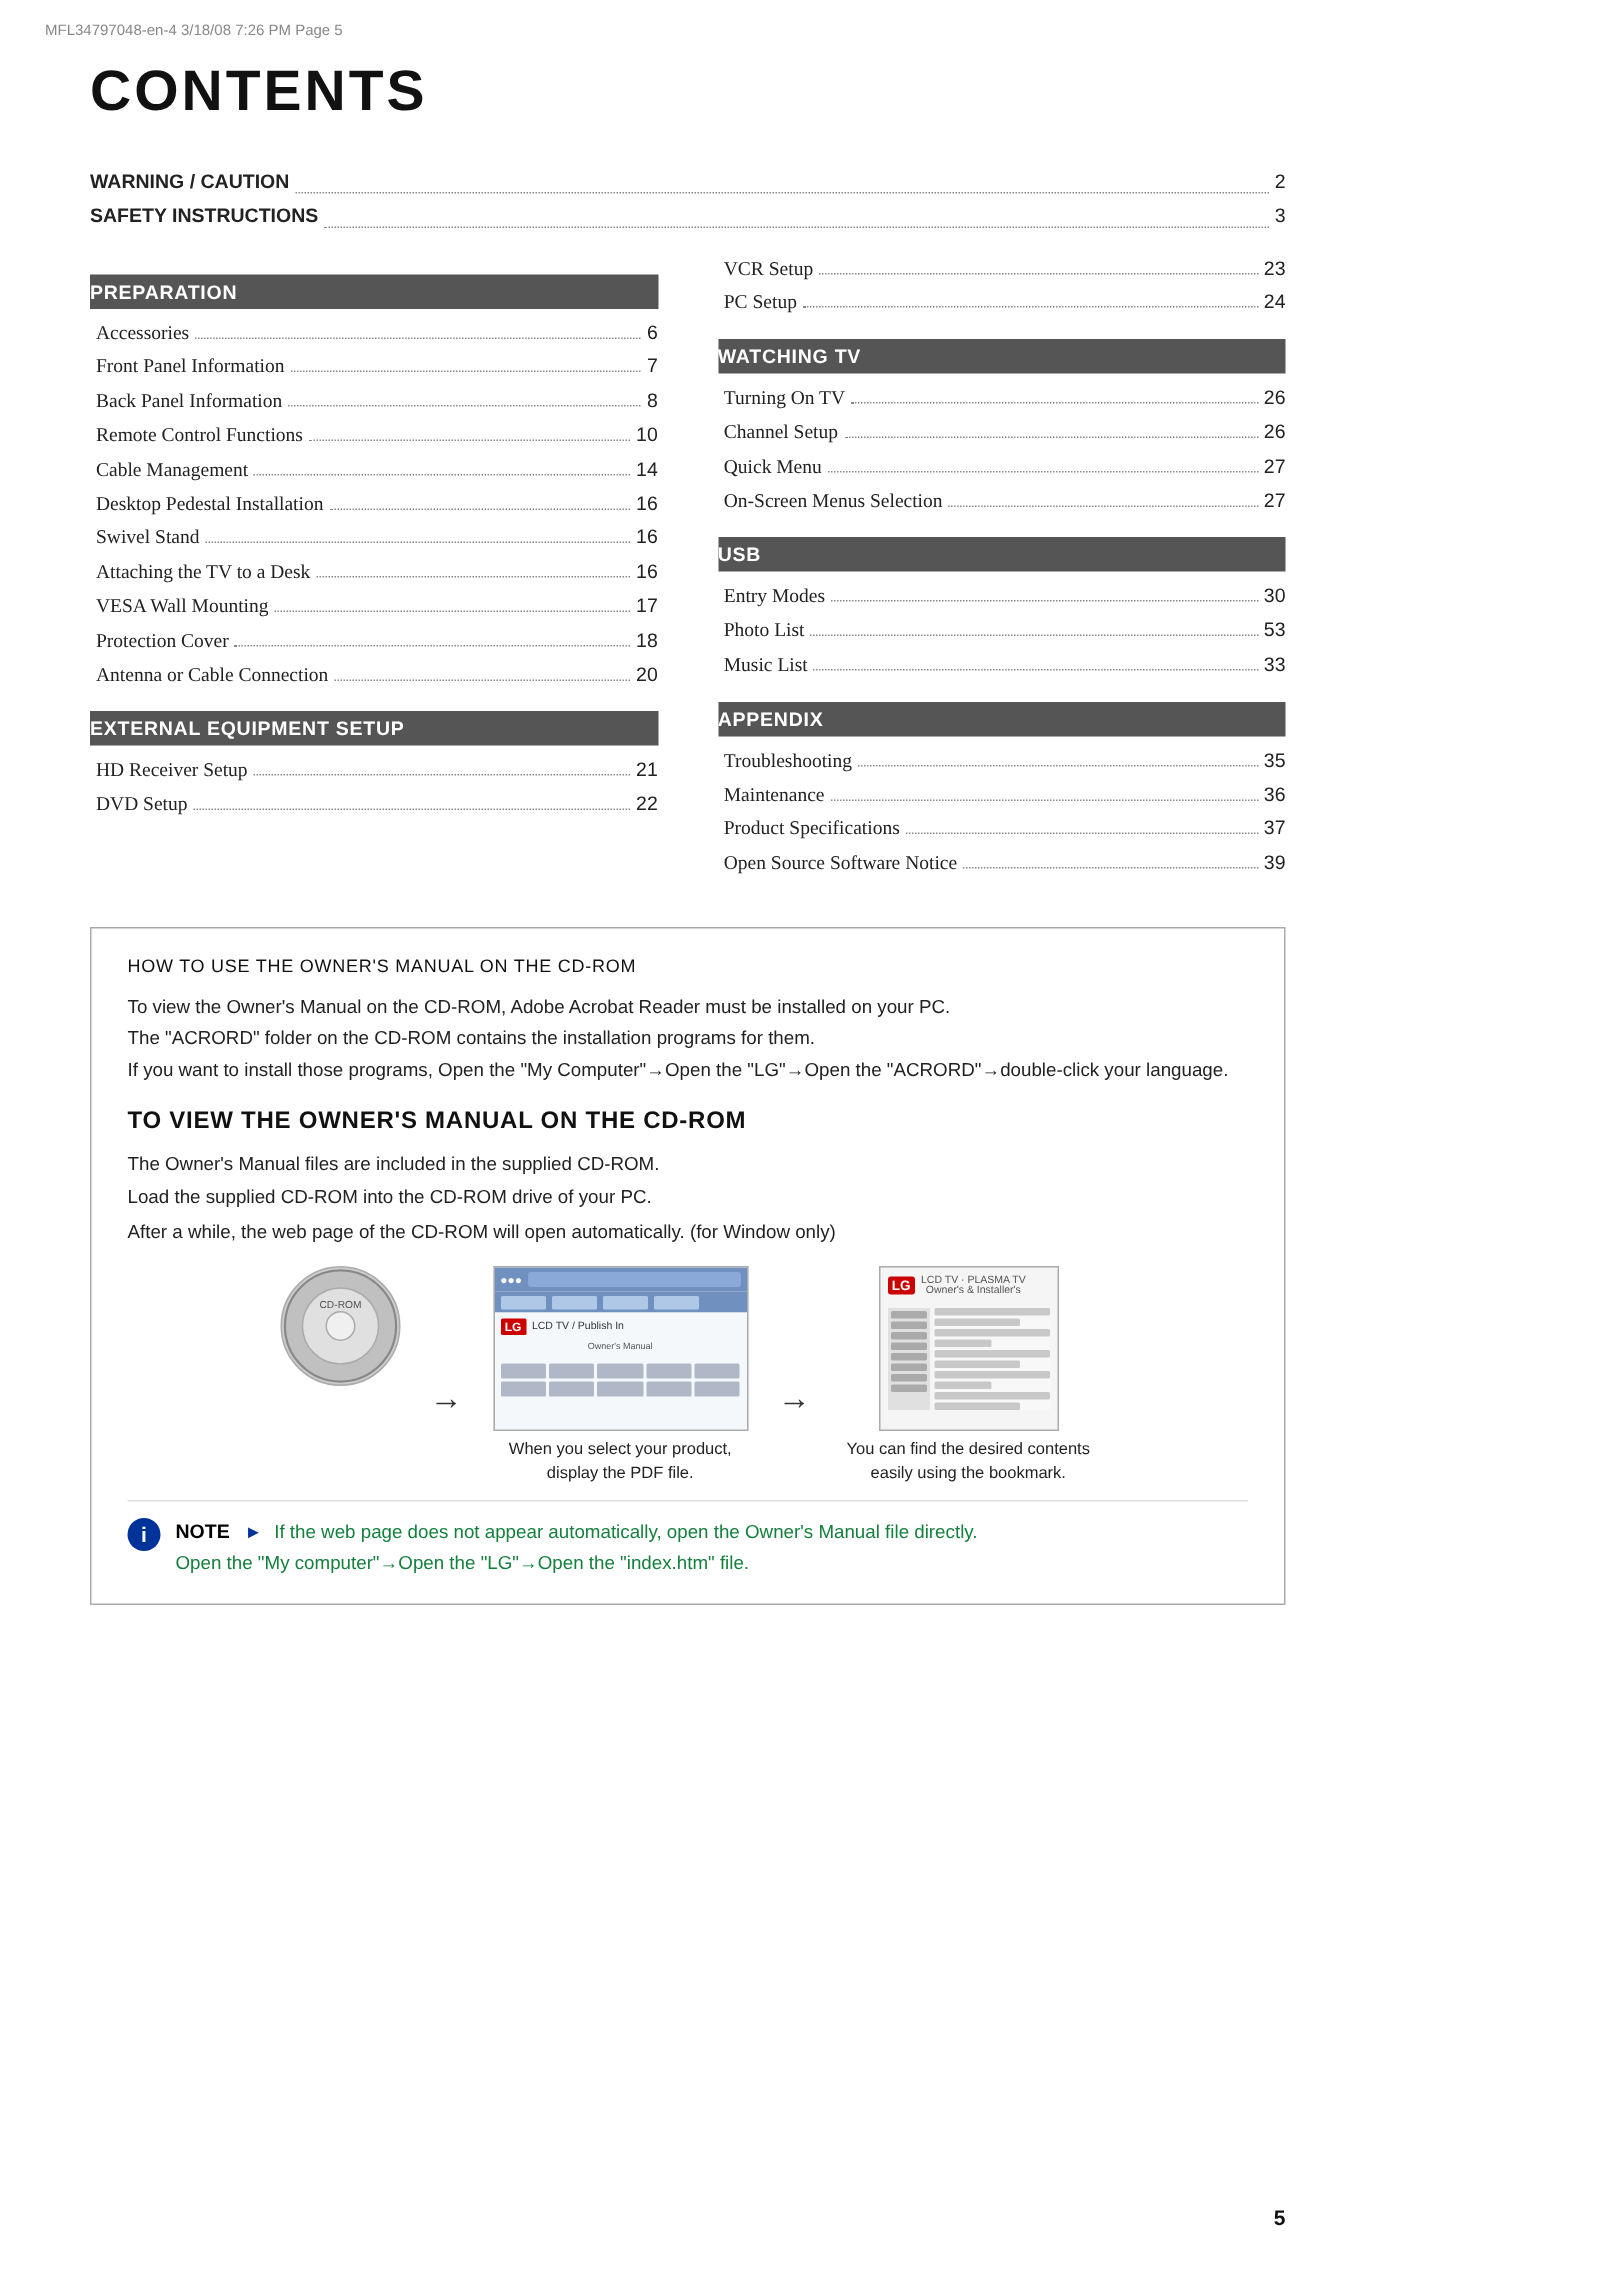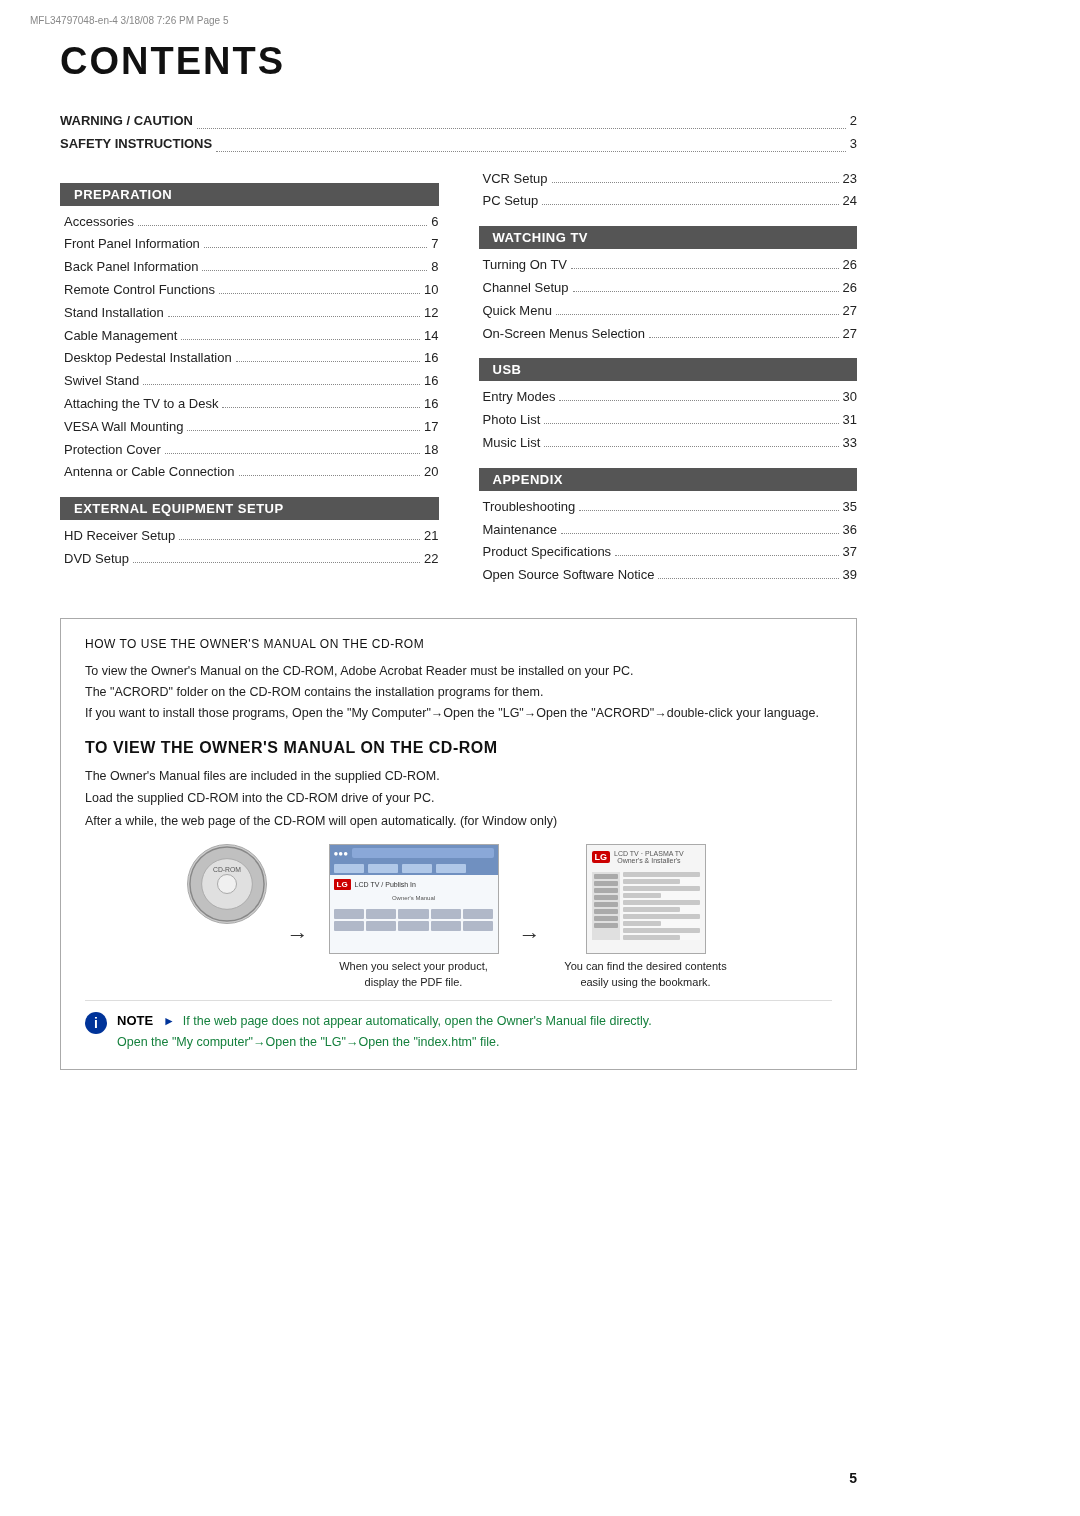--- a/index.html
+++ b/index.html
@@ -60,36 +60,37 @@
     }
     .toc-page {
       white-space: nowrap;
       font-size: 13px;
     }
     .section-header {
       background: #555;
       color: #fff;
       font-weight: 700;
       font-size: 13px;
-      padding: 4px 14px;
+      padding: 4px 0;
       margin-bottom: 6px;
       margin-top: 14px;
       letter-spacing: 0.5px;
       text-transform: uppercase;
     }
     .toc-sub-item {
       display: flex;
       align-items: baseline;
       margin-bottom: 2px;
       font-size: 13px;
       line-height: 1.6;
       padding-left: 4px;
     }
     .toc-sub-item .label {
       font-weight: 400;
+      font-family: Liberation Serif, serif;
     }
 
     
     .cd-rom-box {
       border: 1.5px solid #aaa;
       padding: 18px 24px 16px 24px;
       margin-top: 20px;
     }
     .cd-rom-section-title {
       font-size: 12px;
@@ -365,25 +366,20 @@
         <span class="label">Back Panel Information</span>
         <span class="toc-dots"></span>
         <span class="toc-page">8</span>
       </div>
       <div class="toc-sub-item">
         <span class="label">Remote Control Functions</span>
         <span class="toc-dots"></span>
         <span class="toc-page">10</span>
       </div>
       <div class="toc-sub-item">
-        <span class="label">Stand Installation</span>
-        <span class="toc-dots"></span>
-        <span class="toc-page">12</span>
-      </div>
-      <div class="toc-sub-item">
         <span class="label">Cable Management</span>
         <span class="toc-dots"></span>
         <span class="toc-page">14</span>
       </div>
       <div class="toc-sub-item">
         <span class="label">Desktop Pedestal Installation</span>
         <span class="toc-dots"></span>
         <span class="toc-page">16</span>
       </div>
       <div class="toc-sub-item">
@@ -464,21 +460,21 @@
 
       <div class="section-header">USB</div>
       <div class="toc-sub-item">
         <span class="label">Entry Modes</span>
         <span class="toc-dots"></span>
         <span class="toc-page">30</span>
       </div>
       <div class="toc-sub-item">
         <span class="label">Photo List</span>
         <span class="toc-dots"></span>
-        <span class="toc-page">31</span>
+        <span class="toc-page">53</span>
       </div>
       <div class="toc-sub-item">
         <span class="label">Music List</span>
         <span class="toc-dots"></span>
         <span class="toc-page">33</span>
       </div>
 
       <div class="section-header">APPENDIX</div>
       <div class="toc-sub-item">
         <span class="label">Troubleshooting</span>

